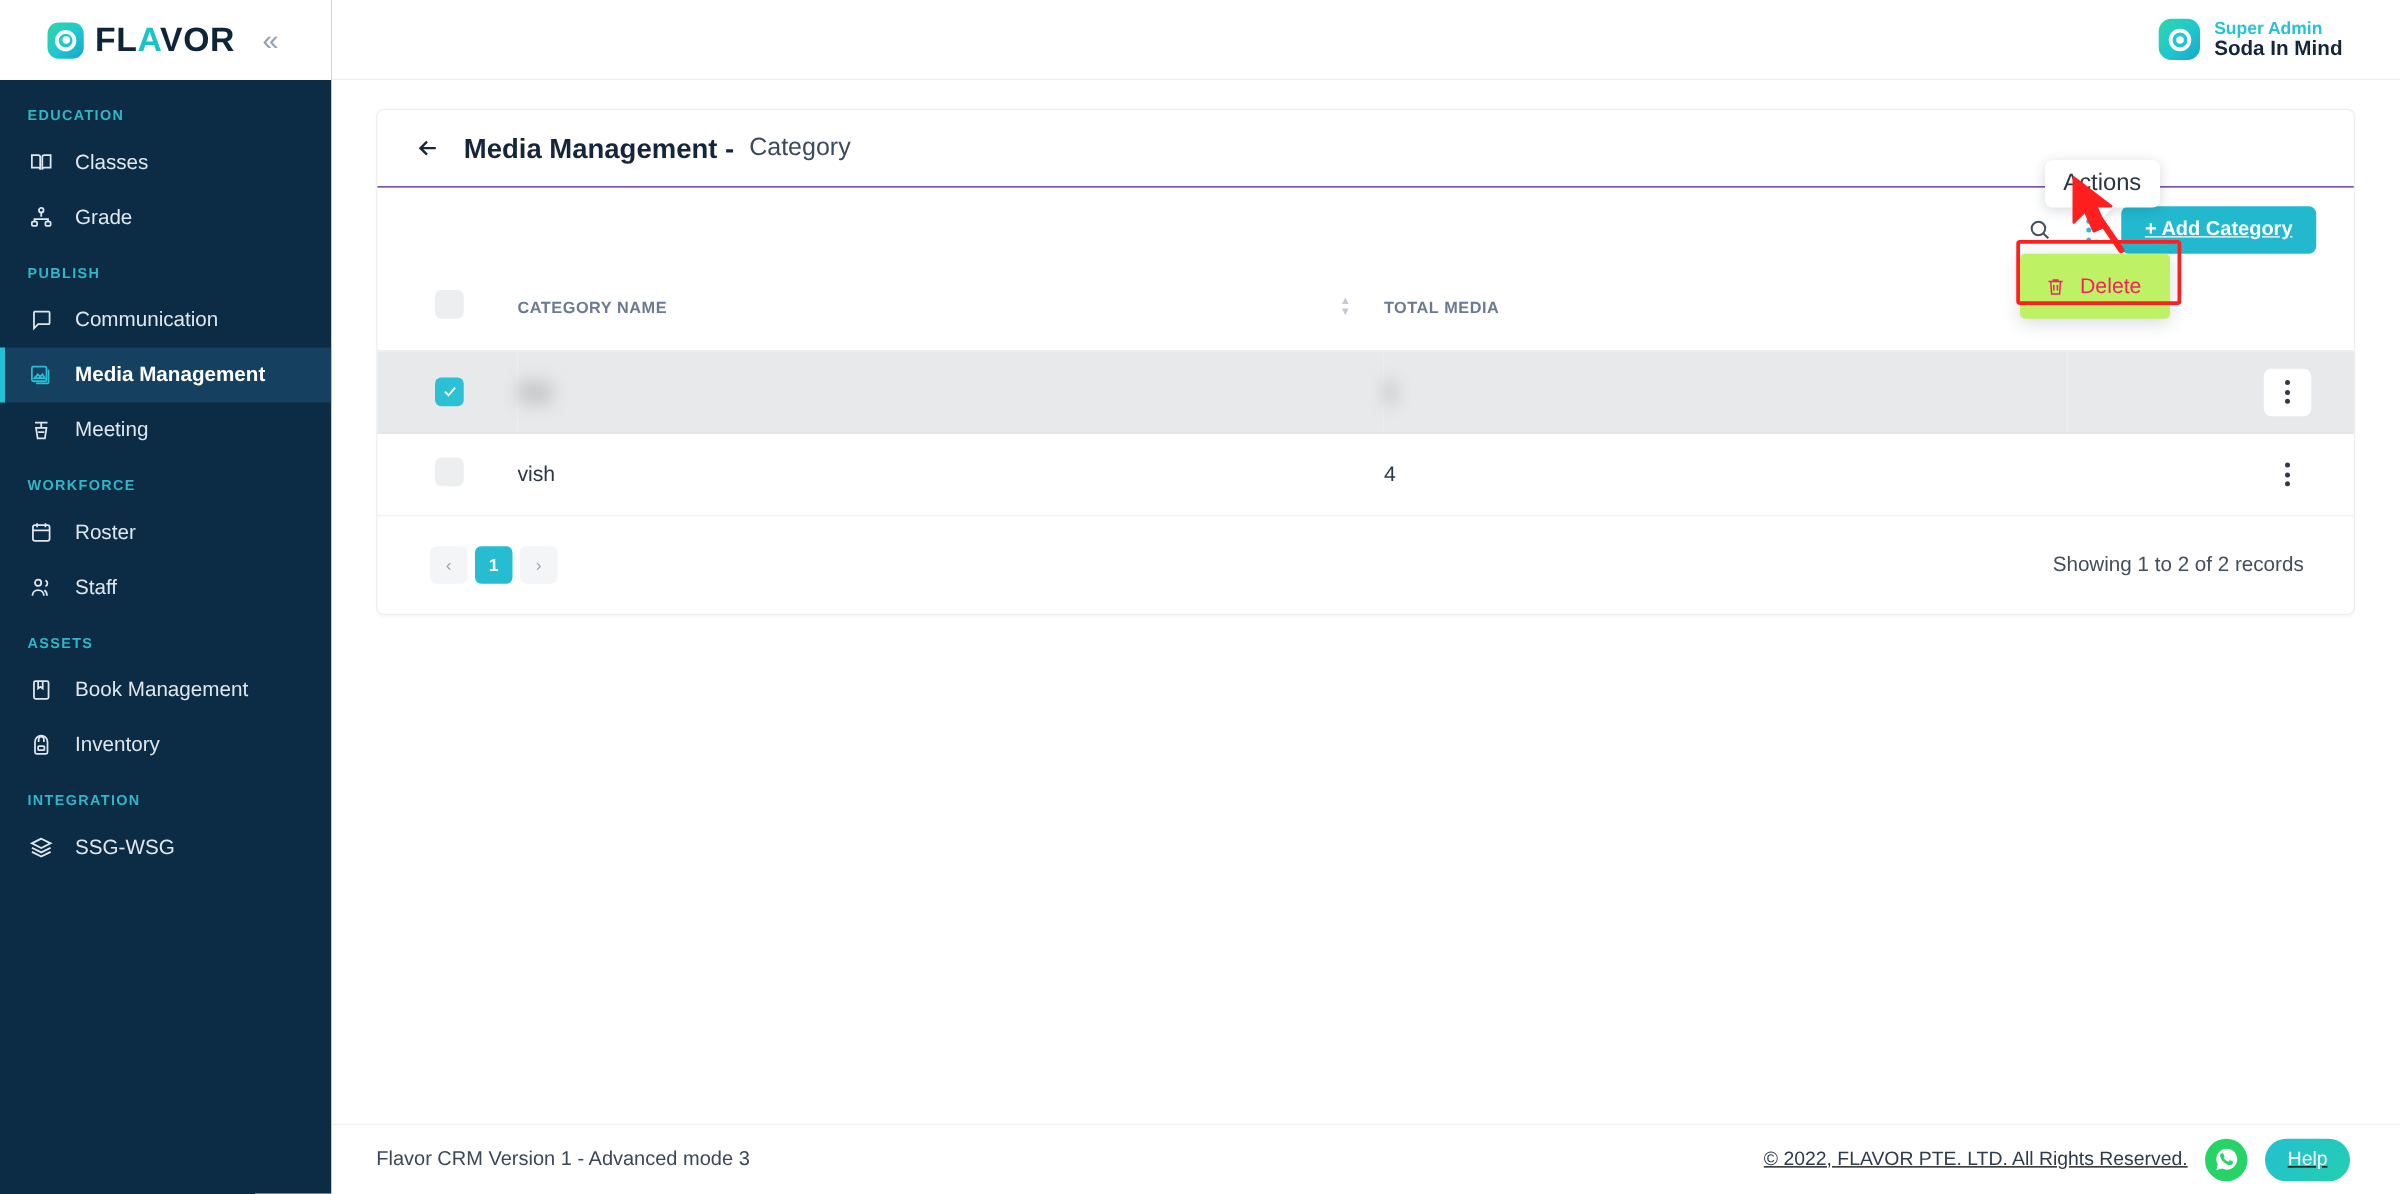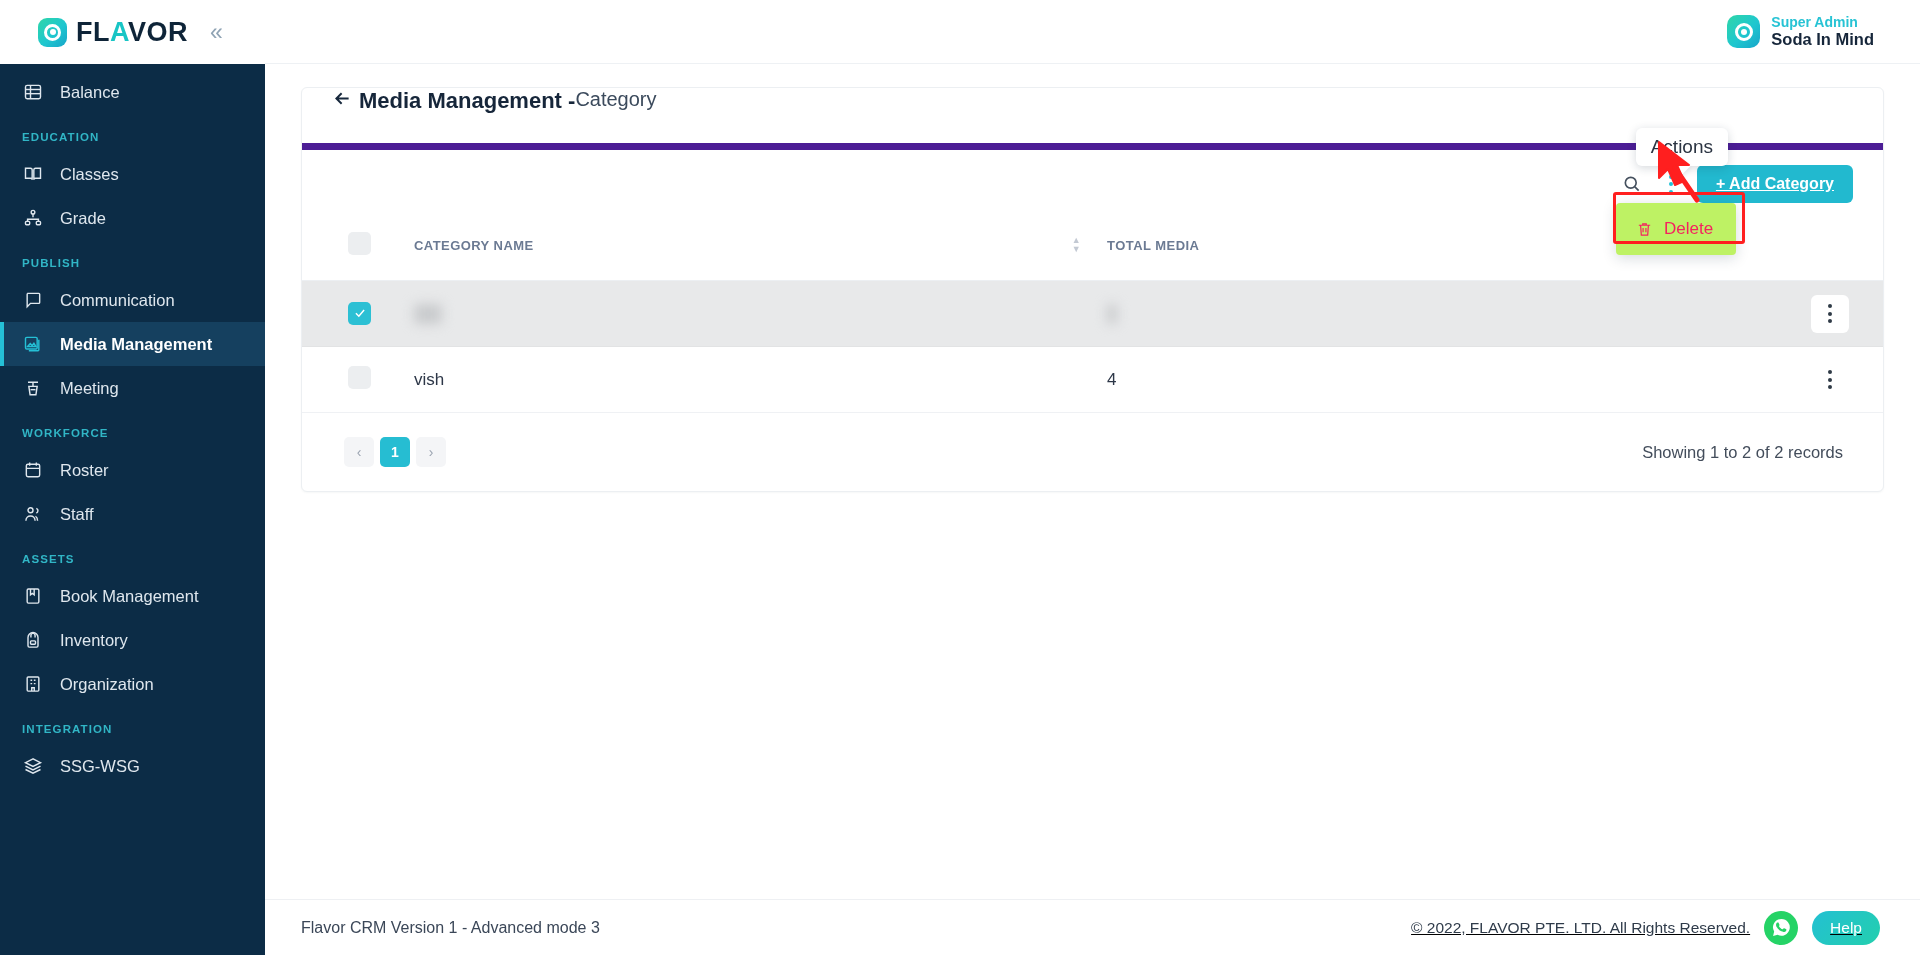--- a/index.html
+++ b/index.html
@@ -89,22 +89,22 @@
   .user-name { font-size: 16.5px; font-weight: 700; color: #16263a; }
 
   .content { flex: 1; background: #ffffff; padding: 23px 36px 0 36px; position: relative; }
 
   .card {
     background: #ffffff; border: 1px solid #eceff2; border-radius: 6px;
     box-shadow: 0 1px 2px rgba(20,40,60,.04);
     width: 100%; overflow: visible;
   }
   .card-head {
-    height: 62px; display: flex; 
-    padding: 0 30px; border-bottom: 7px solid #4c1d95;
+    height: 62px; display: flex; align-items: center; gap: 12px;
+    padding: 0 30px; border-bottom: 1px solid #4c1d95;
   }
   .back-arrow { font-size: 22px; color: #17283c; line-height: 1; cursor: pointer; margin-right: 6px; }
   .page-title { font-size: 22px; font-weight: 700; color: #16263a; }
   .page-sub { font-size: 20px; font-weight: 400; color: #3b4a5c; }
 
   .toolbar {
     height: 68px; display: flex; align-items: center; justify-content: flex-end;
     padding: 0 30px; gap: 16px; position: relative;
   }
   .icon-btn { width: 26px; height: 26px; display: flex; align-items: center; justify-content: center; cursor: pointer; }
@@ -226,31 +226,20 @@
         <span class="ring">
             <i></i>
           </span>
       </span>
       <span class="brand-name"><span>FL</span><span class="accent">A</span><span>VOR</span></span>
       <span class="collapse-btn">«</span>
     </div>
 
     <nav class="nav">
 
-      <div class="nav-item">
-        <span class="ico">
-          <svg viewBox="0 0 24 24" fill="none" stroke="#dfe7ee" stroke-width="1.7">
-              <rect x="3" y="4" width="18" height="16" rx="2"></rect>
-              <line x1="3" y1="9" x2="21" y2="9"></line>
-              <line x1="3" y1="14" x2="21" y2="14"></line>
-              <line x1="9" y1="4" x2="9" y2="20"></line>
-            </svg>
-        </span>
-        <span class="nav-label">Balance</span>
-      </div>
 
       <div class="nav-section">EDUCATION</div>
 
       <div class="nav-item">
         <span class="ico">
           <svg viewBox="0 0 24 24" fill="none" stroke="#dfe7ee" stroke-width="1.7">
               <path d="M3 5h6a2 2 0 0 1 2 2v12a2 2 0 0 0-2-2H3z"></path>
               <path d="M21 5h-6a2 2 0 0 0-2 2v12a2 2 0 0 1 2-2h6z"></path>
             </svg>
         </span>
@@ -342,29 +331,20 @@
         <span class="ico">
           <svg viewBox="0 0 24 24" fill="none" stroke="#dfe7ee" stroke-width="1.7">
               <path d="M6 9a6 6 0 0 1 12 0v10a1.5 1.5 0 0 1-1.5 1.5h-9A1.5 1.5 0 0 1 6 19z"></path>
               <path d="M9.5 9V6.5a2.5 2.5 0 0 1 5 0V9"></path>
               <rect x="9" y="13" width="6" height="4" rx="1"></rect>
             </svg>
         </span>
         <span class="nav-label">Inventory</span>
       </div>
 
-      <div class="nav-item">
-        <span class="ico">
-          <svg viewBox="0 0 24 24" fill="none" stroke="#dfe7ee" stroke-width="1.7">
-              <rect x="5" y="3.5" width="14" height="17" rx="1.2"></rect>
-              <path d="M9 7.5h2M13 7.5h2M9 11.5h2M13 11.5h2M10.5 20.5v-4h3v4"></path>
-            </svg>
-        </span>
-        <span class="nav-label">Organization</span>
-      </div>
 
       <div class="nav-section">INTEGRATION</div>
 
       <div class="nav-item">
         <span class="ico">
           <svg viewBox="0 0 24 24" fill="none" stroke="#dfe7ee" stroke-width="1.7">
               <path d="M12 3.5L3 8l9 4.5L21 8z"></path>
               <path d="M3 12.2l9 4.5 9-4.5"></path>
               <path d="M3 16.2l9 4.5 9-4.5"></path>
             </svg>

